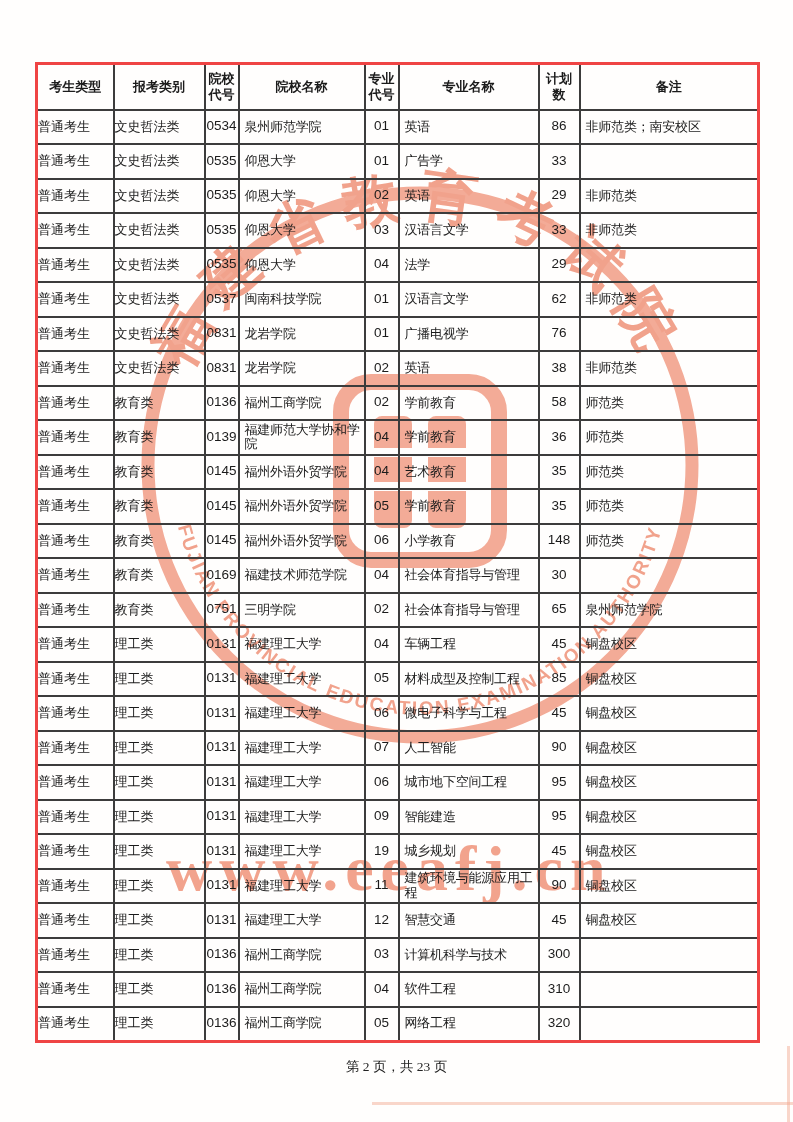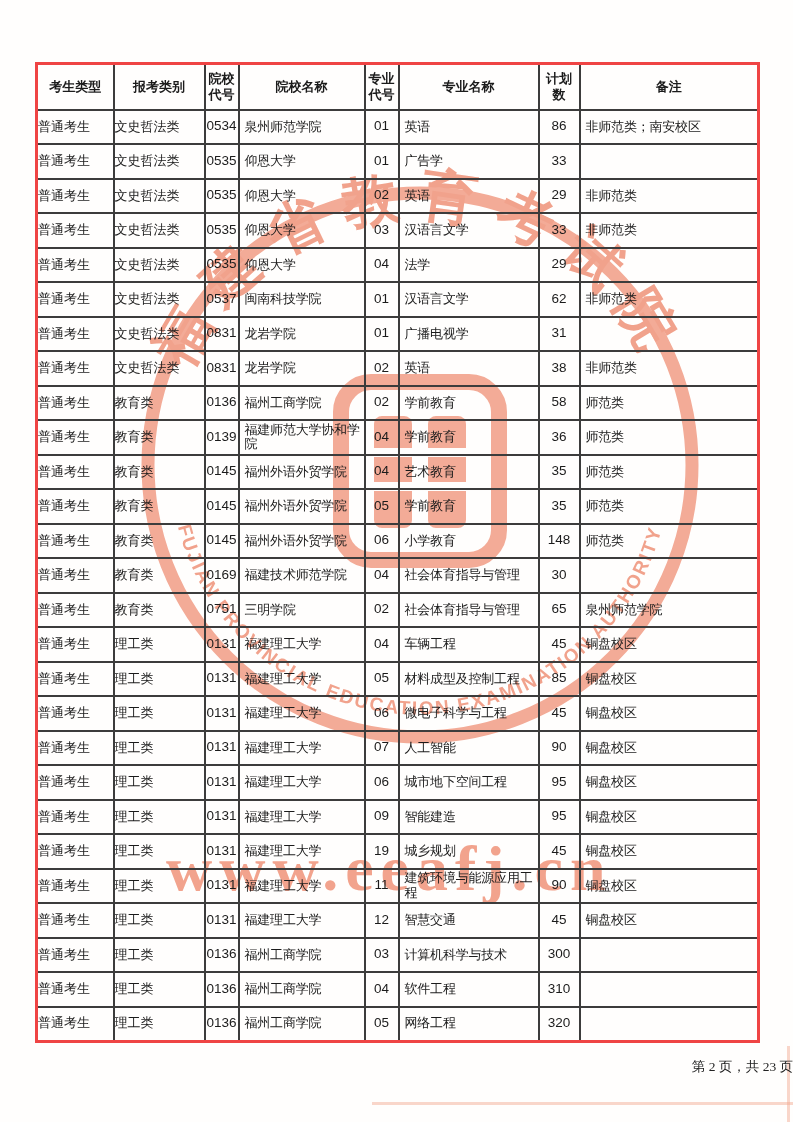--- a/index.html
+++ b/index.html
@@ -44,21 +44,21 @@
   td.c0,td.c1{text-align:left;}
   td.c3,td.c5,td.c7{text-align:left;padding-left:5px;letter-spacing:-0.2px;}
   td.c2,td.c4,td.c6{
     text-align:center;
     font-family:"Liberation Sans", sans-serif;
     font-size:13.5px;
   }
   
   .footer{
     position:absolute;left:0;top:1058px;width:100%;z-index:1;
-    text-align:right;font-size:13.5px;color:#222;
+    text-align:center;font-size:13.5px;color:#222;
     font-family:"Liberation Serif", serif;
   }
 </style>
 </head>
 <body>
 
 <div class="page">
 
   <svg class="seal" width="793" height="1122" viewBox="0 0 793 1122">
     <defs>
@@ -175,21 +175,21 @@
           <td class="c6">62</td>
           <td class="c7">非师范类</td>
         </tr>
         <tr>
           <td class="c0">普通考生</td>
           <td class="c1">文史哲法类</td>
           <td class="c2">0831</td>
           <td class="c3">龙岩学院</td>
           <td class="c4">01</td>
           <td class="c5">广播电视学</td>
-          <td class="c6">31</td>
+          <td class="c6">76</td>
           <td class="c7"></td>
         </tr>
         <tr>
           <td class="c0">普通考生</td>
           <td class="c1">文史哲法类</td>
           <td class="c2">0831</td>
           <td class="c3">龙岩学院</td>
           <td class="c4">02</td>
           <td class="c5">英语</td>
           <td class="c6">38</td>

